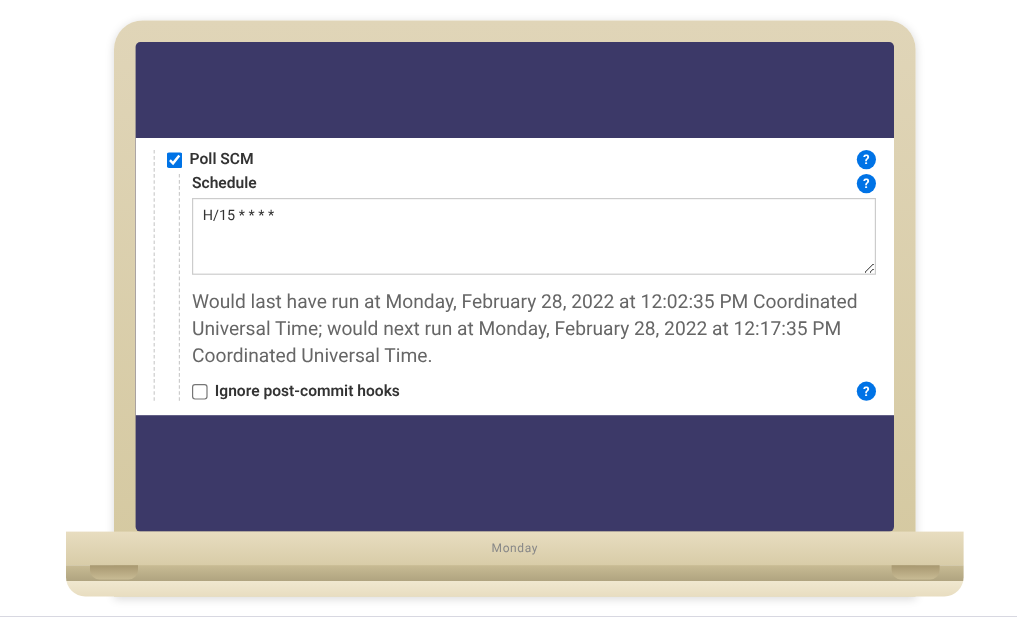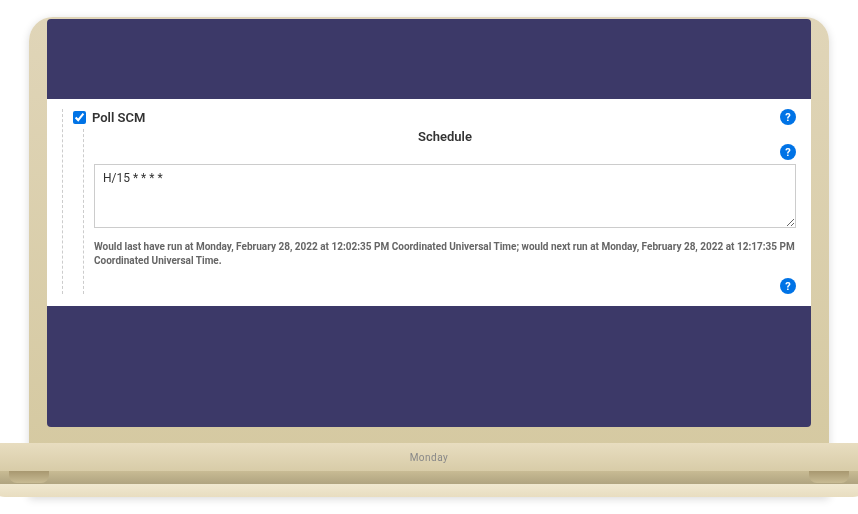--- a/index.html
+++ b/index.html
@@ -12,25 +12,25 @@
       font-family: -apple-system, BlinkMacSystemFont, "Segoe UI", Roboto, Helvetica, Arial, sans-serif;
       background: #fff;
       width: 858px;
       height: 514px;
       display: flex;
       align-items: center;
       justify-content: center;
     }
     
     .device-frame {
-      width: 800px;
+      width: 668px;
       height: 480px;
       background: linear-gradient(180deg, #e0d5b8 0%, #d4c89f 100%);
       border-radius: 24px 24px 0 0;
-      padding: 2px 18px 0 18px;
+      padding: 18px 18px 0 18px;
       position: relative;
       box-shadow: 0 2px 8px rgba(0,0,0,0.15);
     }
     
     .device-screen {
       width: 100%;
       height: 408px;
       background: #3c3968;
       border-radius: 4px;
       overflow: hidden;
@@ -135,47 +135,45 @@
     .sub-section {
       border-left: 1px dashed #ccc;
       margin-left: 10px;
       padding-left: 10px;
     }
     
     .schedule-label-row {
       display: flex;
       align-items: center;
       margin-bottom: 4px;
-      flex-direction: column;
     }
     
     .schedule-label {
       font-weight: 600;
       font-size: 13px;
       color: #333;
     }
     
     .schedule-textarea {
       width: 100%;
       height: 64px;
       border: 1px solid #ccc;
       padding: 6px 8px;
       font-size: 12px;
       font-family: inherit;
       resize: vertical;
       color: #333;
     }
     
     .info-text {
-      font-size: 10px;
+      font-size: 16px;
       color: #666;
       margin-top: 8px;
       margin-bottom: 10px;
       line-height: 1.4;
-      font-weight: bold;
     }
     
     .ignore-row {
       display: flex;
       align-items: center;
     }
   </style>
 </head>
 <body>
 
@@ -196,20 +194,24 @@
           <div class="schedule-label-row">
             <span class="schedule-label">Schedule</span>
             <div class="help-icon">?</div>
           </div>
           
           <textarea class="schedule-textarea" style="">H/15 * * * *</textarea>
           
           <div class="info-text">Would last have run at Monday, February 28, 2022 at 12:02:35 PM Coordinated Universal Time; would next run at Monday, February 28, 2022 at 12:17:35 PM Coordinated Universal Time.</div>
           
           <div class="ignore-row">
+            <label class="checkbox-wrap">
+              <input type="checkbox" style="">
+              <span class="label-bold">Ignore post-commit hooks</span>
+            </label>
             <div class="help-icon">?</div>
           </div>
         </div>
 
       </div>
     </div>
   </div>
 
   <div class="device-base">
     <div class="device-bottom-bar">

